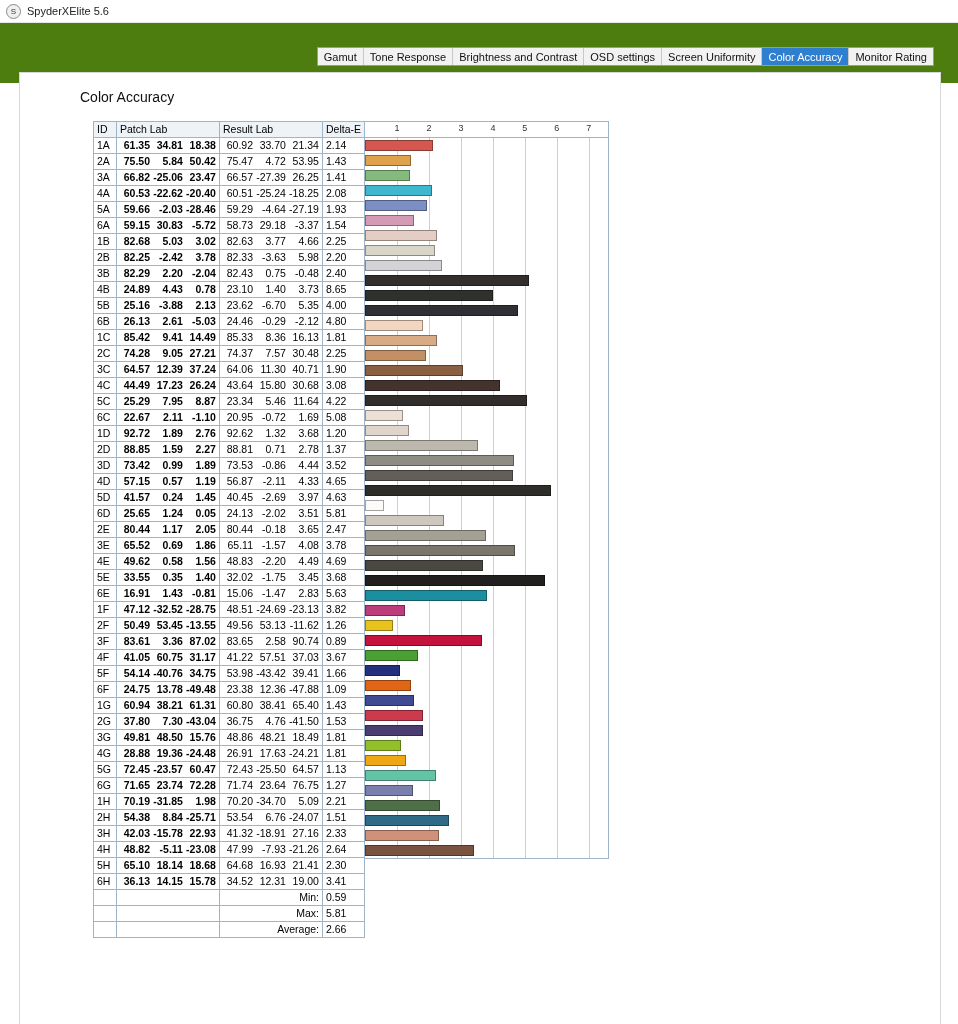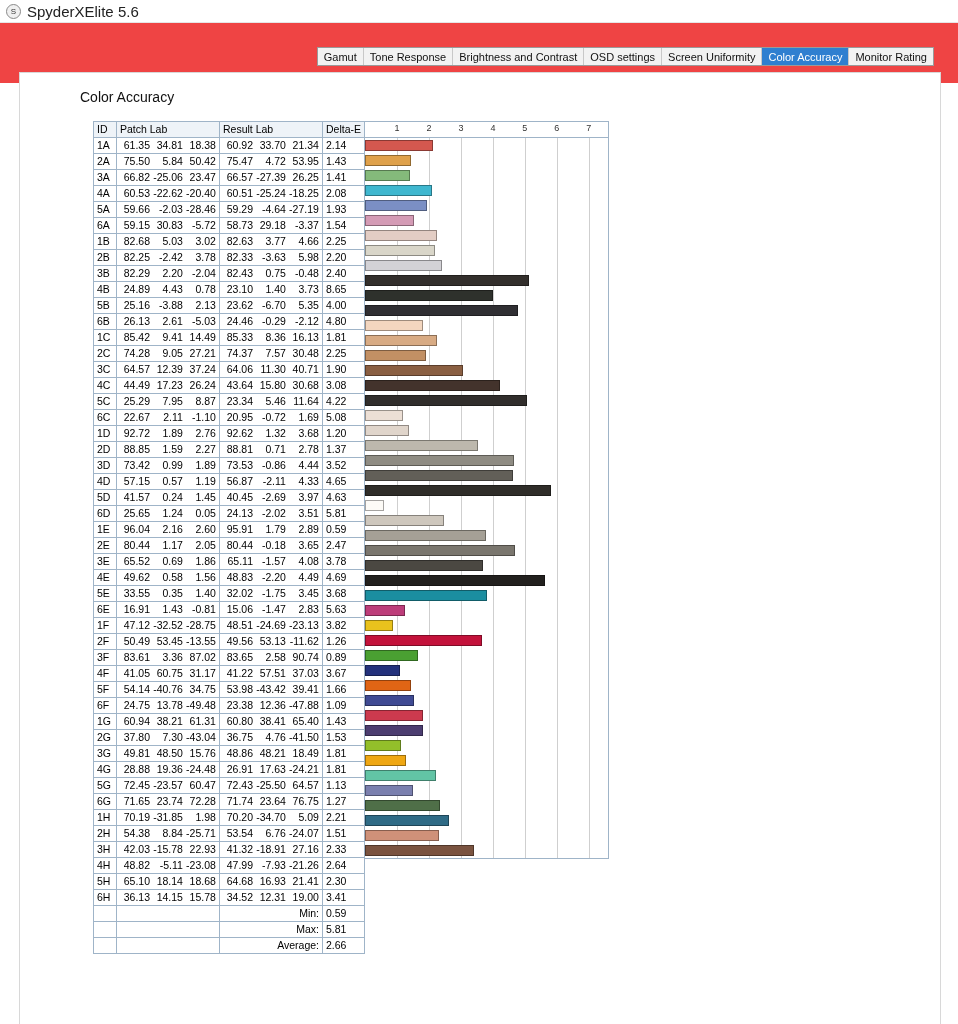--- a/index.html
+++ b/index.html
@@ -15,24 +15,24 @@
   .titlebar{
     height:22px;background:#ffffff;border-bottom:1px solid #e6e6e6;
     display:flex;align-items:center;padding-left:6px;gap:6px;
   }
   .app-icon{
     width:13px;height:13px;border-radius:50%;
     background:#f0f0f0;border:1px solid #8a8a8a;
     display:flex;align-items:center;justify-content:center;
     font-size:8px;color:#333;
   }
-  .app-title{font-size:15px;color:#222;}
+  .app-title{font-size:11px;color:#222;}
   
   .tabband{
-    height:60px;background:#ef4444;position:relative;
+    height:60px;background:#4d7c0f;position:relative;
   }
   .tabs{
     position:absolute;right:24px;top:24px;
     display:flex;align-items:stretch;
     border:1px solid #9a9a9a;background:#f2f2f2;
     height:17px;
   }
   .tab{
     padding:0 6px;display:flex;align-items:center;
     font-size:11px;color:#111;background:#f2f2f2;
@@ -58,21 +58,21 @@
     border:1px solid #9fb4c8;
     font-size:10.5px;
     padding:0 3px;
     height:15px;
     line-height:15px;
     white-space:nowrap;
     font-family:"Liberation Sans", sans-serif;
   }
   .hdr td{background:#eef3f8;font-weight:normal;text-align:left;}
   .col-id{width:16px;text-align:left;}
-  .col-patch{width:96px;}
+  .col-patch{width:96px;font-weight:bold;}
   .col-result{width:96px;}
   .col-de{width:34px;text-align:left;}
   .num3{display:inline-block;width:30px;text-align:right;}
   .sumlabel{text-align:right;}
   
   .chartpane{
     position:relative;
     width:243px;
     border:1px solid #9fb4c8;
     border-left:none;
@@ -261,26 +261,20 @@
             <td class="col-id">5D</td>
             <td class="col-patch"><span class="num3">41.57</span> <span class="num3">0.24</span> <span class="num3">1.45</span></td>
             <td class="col-result"><span class="num3">40.45</span> <span class="num3">-2.69</span> <span class="num3">3.97</span></td>
             <td class="col-de">4.63</td>
           </tr>
           <tr>
             <td class="col-id">6D</td>
             <td class="col-patch"><span class="num3">25.65</span> <span class="num3">1.24</span> <span class="num3">0.05</span></td>
             <td class="col-result"><span class="num3">24.13</span> <span class="num3">-2.02</span> <span class="num3">3.51</span></td>
             <td class="col-de">5.81</td>
-          </tr>
-          <tr>
-            <td class="col-id">1E</td>
-            <td class="col-patch"><span class="num3">96.04</span> <span class="num3">2.16</span> <span class="num3">2.60</span></td>
-            <td class="col-result"><span class="num3">95.91</span> <span class="num3">1.79</span> <span class="num3">2.89</span></td>
-            <td class="col-de">0.59</td>
           </tr>
           <tr>
             <td class="col-id">2E</td>
             <td class="col-patch"><span class="num3">80.44</span> <span class="num3">1.17</span> <span class="num3">2.05</span></td>
             <td class="col-result"><span class="num3">80.44</span> <span class="num3">-0.18</span> <span class="num3">3.65</span></td>
             <td class="col-de">2.47</td>
           </tr>
           <tr>
             <td class="col-id">3E</td>
             <td class="col-patch"><span class="num3">65.52</span> <span class="num3">0.69</span> <span class="num3">1.86</span></td>

